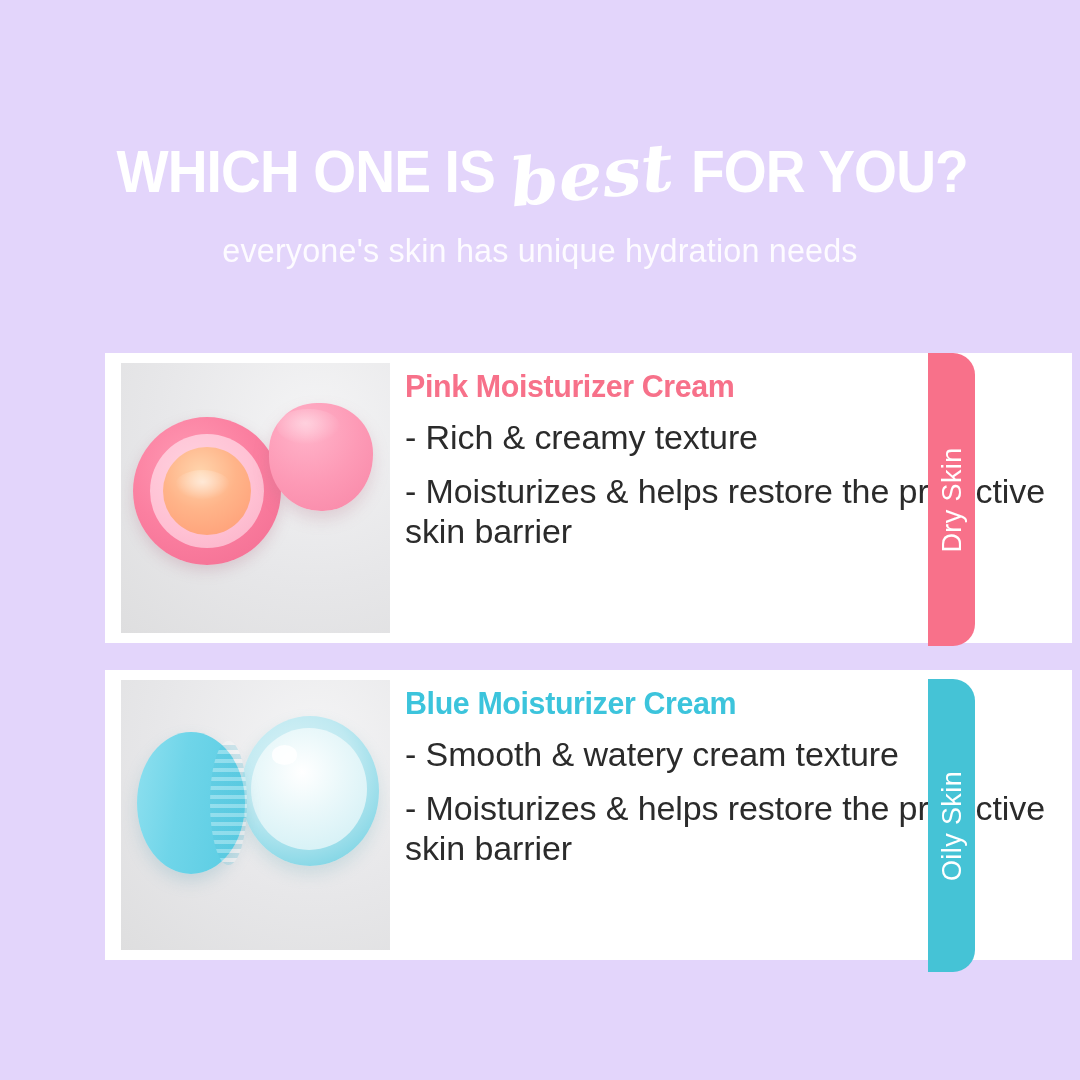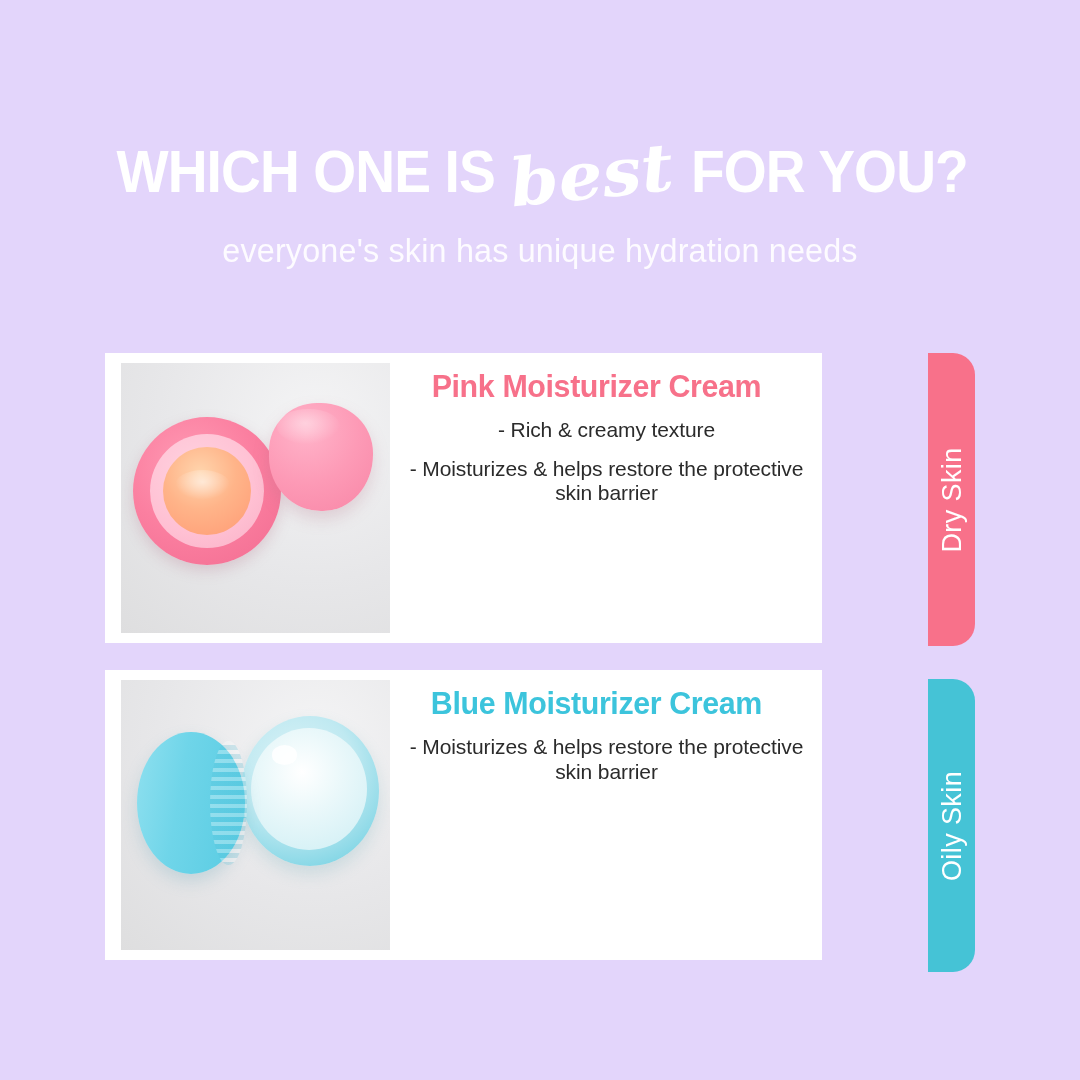--- a/index.html
+++ b/index.html
@@ -68,24 +68,23 @@
     color: #fdfbff;
     letter-spacing: 0.2px;
     white-space: nowrap;
     transform: scaleX(0.95);
   }
 
   
   .card {
     position: absolute;
     left: 105px;
-    width: 717px;
+    width: 967px;
     height: 290px;
     background: #ffffff;
-    text-align: center;
   }
   #card-pink  { top: 353px; }
   #card-blue  { top: 670px; }
 
   .card-photo {
     position: absolute;
     left: 16px;
     top: 10px;
     width: 269px;
     height: 270px;
@@ -105,21 +104,21 @@
     letter-spacing: -0.4px;
     line-height: 1.1;
     margin: 0 0 14px 0;
     transform: scaleX(0.95);
     transform-origin: left center;
   }
   #title-pink { color: #f7718a; }
   #title-blue { color: #3cc4dc; }
 
   .bullet {
-    font-size: 21px;
+    font-size: 34px;
     color: #2b2b2b;
     line-height: 1.17;
     margin-bottom: 14px;
     font-weight: 400;
     letter-spacing: -0.1px;
   }
   .bullet:last-child { margin-bottom: 0; }
 
   
   .side-tab {
@@ -285,18 +284,19 @@
   <div class="card-photo">
     <div class="photo-bg"></div>
     <div class="bl-neck"></div>
     <div class="bl-jar">
       <div class="bl-gel"></div>
     </div>
     <div class="bl-lid"></div>
   </div>
   <div class="card-body">
     <div class="card-title" id="title-blue">Blue Moisturizer Cream</div>
+    <div class="bullet">- Smooth &amp; watery cream texture</div>
     <div class="bullet">- Moisturizes &amp; helps restore the protective skin barrier</div>
   </div>
 </div>
 <div class="side-tab" id="tab-blue">
   <span class="side-tab-label">Oily Skin</span>
 </div>
 
 </body></html>

